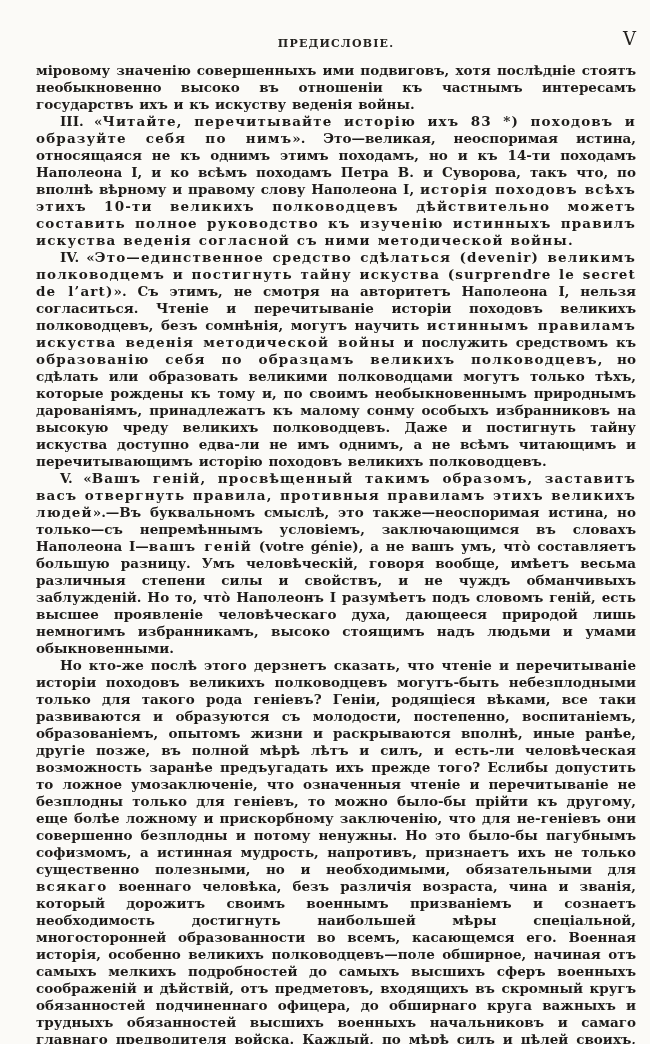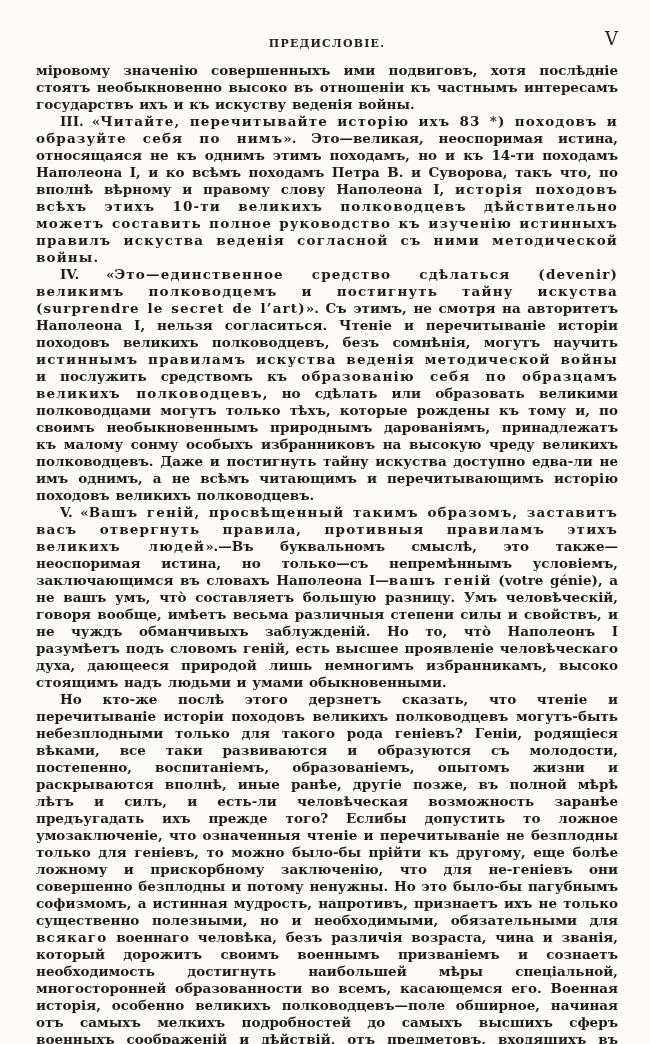--- a/index.html
+++ b/index.html
@@ -7,21 +7,21 @@
     width: 650px; height: 1044px;
     background: #fbfaf7;
     font-family: "DejaVu Serif", "Liberation Serif", serif;
     color: #1e1c1a;
     overflow: hidden;
   }
   .page {
     position: relative;
     width: 650px; height: 769px;
     box-sizing: border-box;
-    padding: 32px 32px 0 36px;
+    padding: 32px 14px 0 36px;
   }
   .header {
     position: relative;
     height: 20px;
     text-align: center;
     margin-bottom: 10px;
   }
   .running-title {
     font-size: 11px;
     font-weight: 700;

